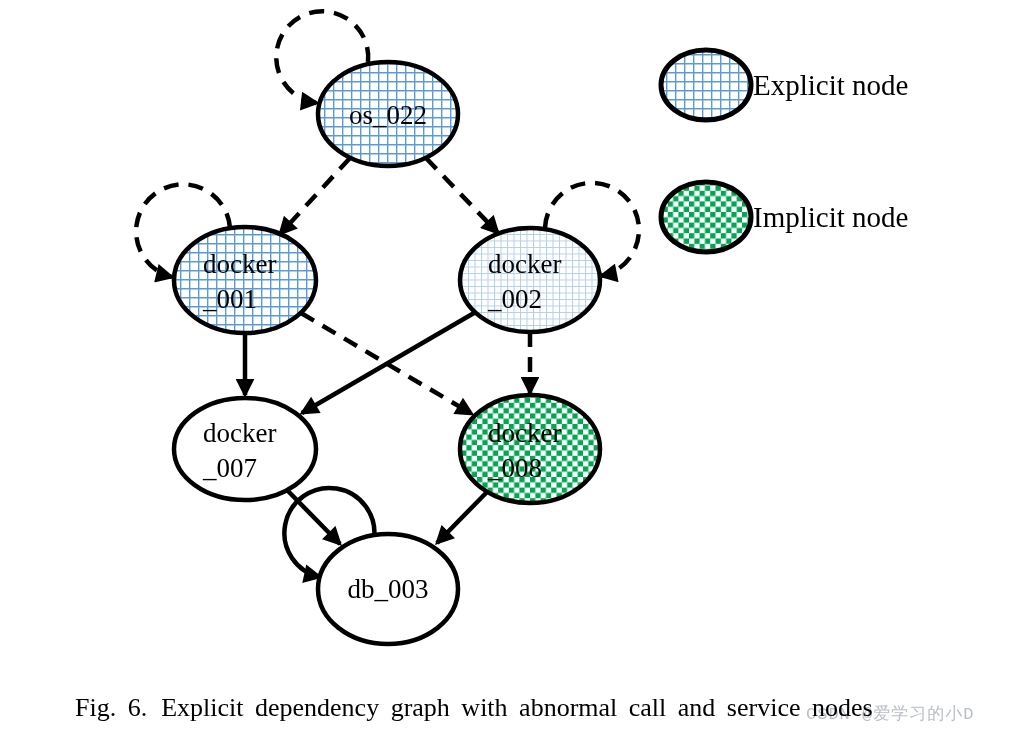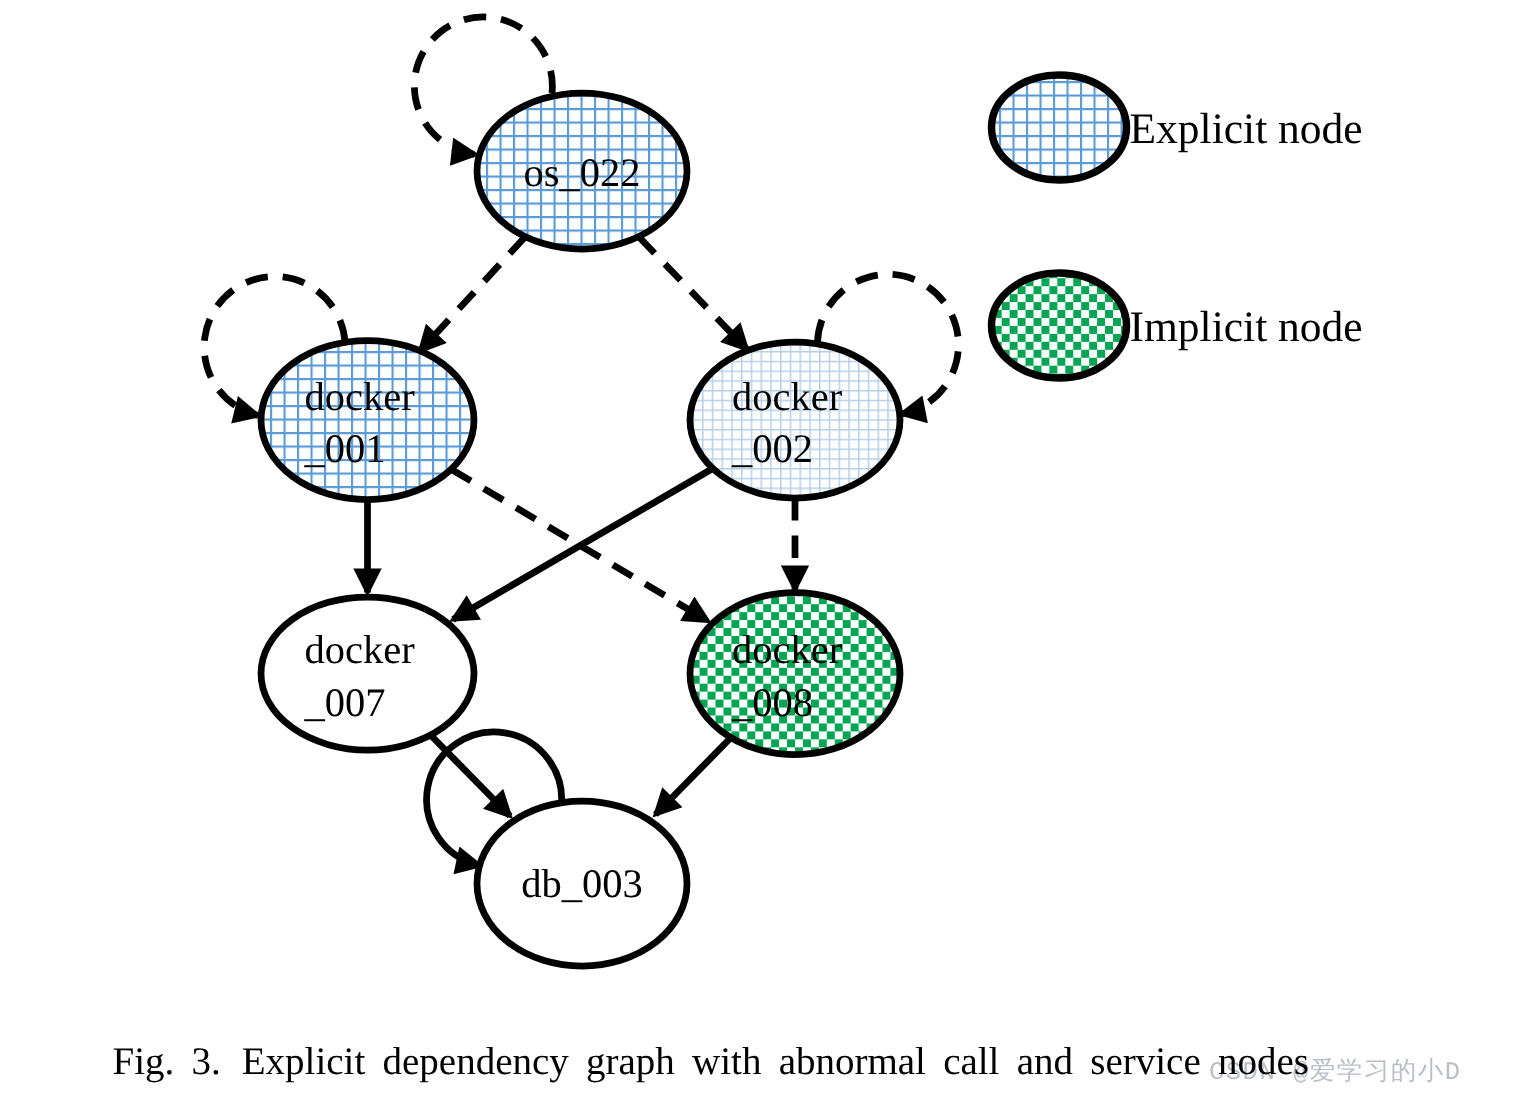--- a/index.html
+++ b/index.html
@@ -117,16 +117,16 @@
       <g>
         <ellipse class="legend-ellipse" cx="706" cy="217" rx="45" ry="35" fill="url(#checkerGreen)"></ellipse>
         <text class="legend-label" x="753" y="227">Implicit node</text>
       </g>
     </g>
   </svg>
 
   <div class="watermark">CSDN @爱学习的小D</div>
 
   <div class="caption">
-    <span class="prefix">Fig. 3.</span><span>Explicit dependency graph with abnormal call and service nodes</span>
+    <span class="prefix">Fig. 6.</span><span>Explicit dependency graph with abnormal call and service nodes</span>
   </div>
 
 </div>
 
 </body></html>

